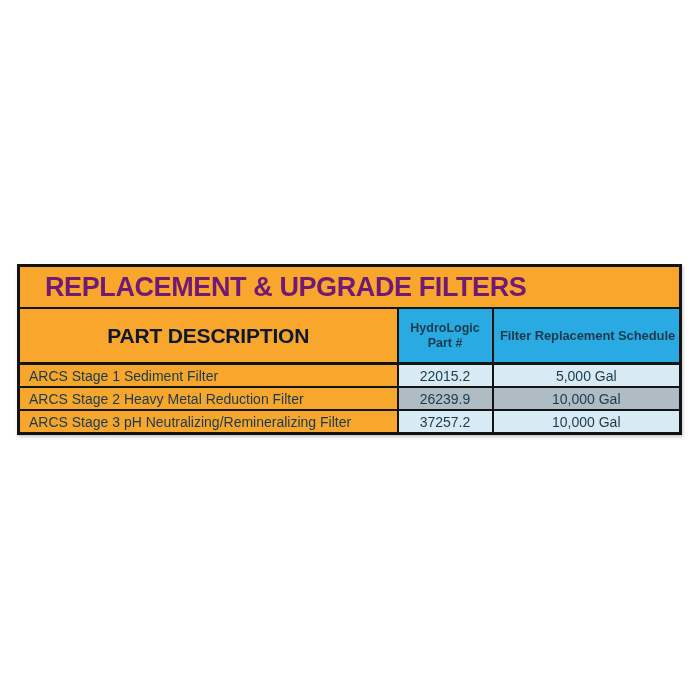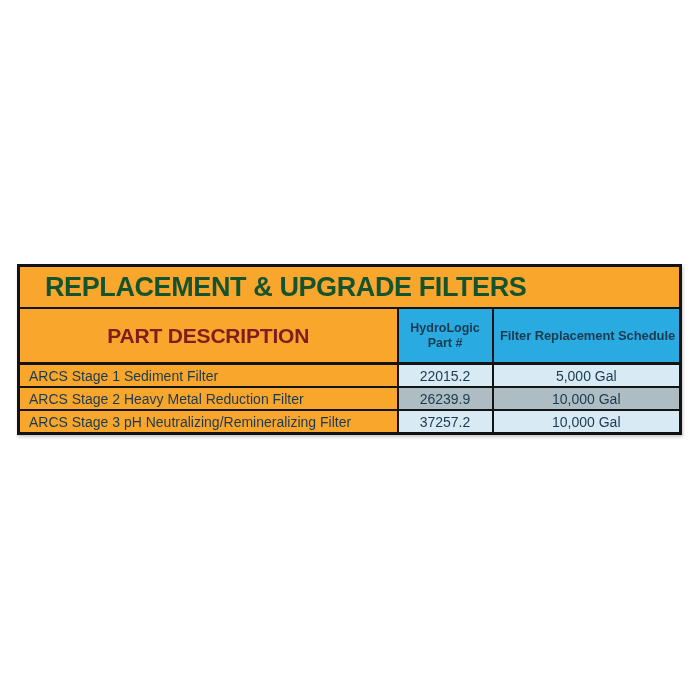--- a/index.html
+++ b/index.html
@@ -24,41 +24,41 @@
   }
   col.c-desc  { width: 379px; }
   col.c-part  { width: 95px;  }
   col.c-sched { width: 188px; }
 
   td, th { border: 2px solid #131313; margin: 0; }
 
   
   .title-cell {
     background: #F8A62C;
-    color: #14532d;
+    color: #701a75;
     font-weight: 700;
     font-size: 27px;
     letter-spacing: -0.4px;
     text-align: left;
     padding: 0 0 0 25px;
     height: 40px;
     vertical-align: middle;
     white-space: nowrap;
   }
 
   
   .header-row th {
     height: 53px;
     vertical-align: middle;
     border-bottom: 3px solid #131313;
     padding: 0 4px;
   }
   .desc-header {
     background: #F8A62C;
-    color: #7f1d1d;
+    color: #0f172a;
     font-weight: 700;
     font-size: 21px;
     letter-spacing: -0.2px;
     text-align: center;
   }
   .part-header, .sched-header {
     background: #29ABE2;
     color: #1B3A50;
     font-weight: 700;
     text-align: center;

